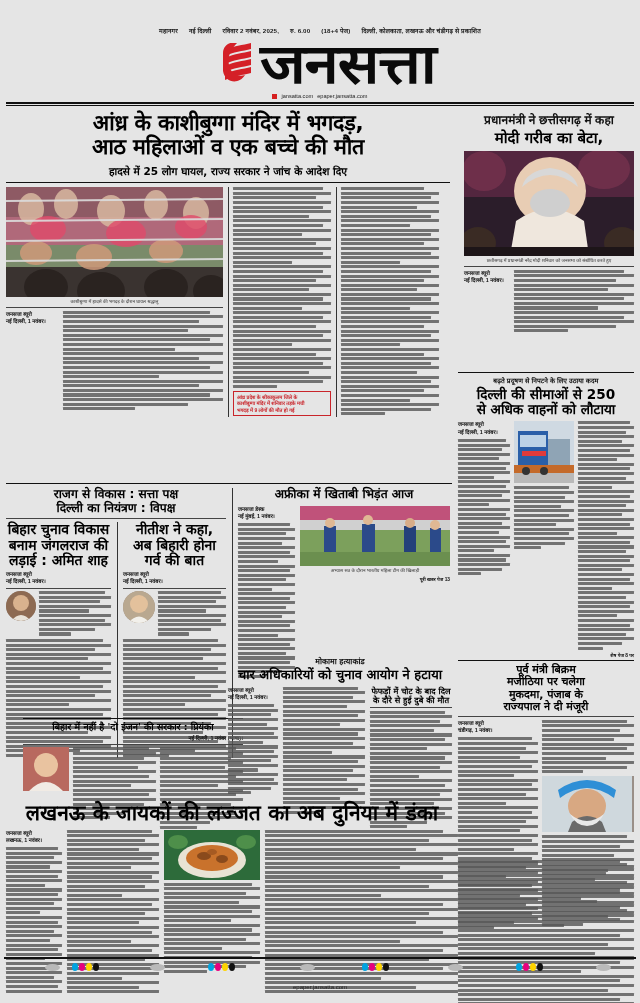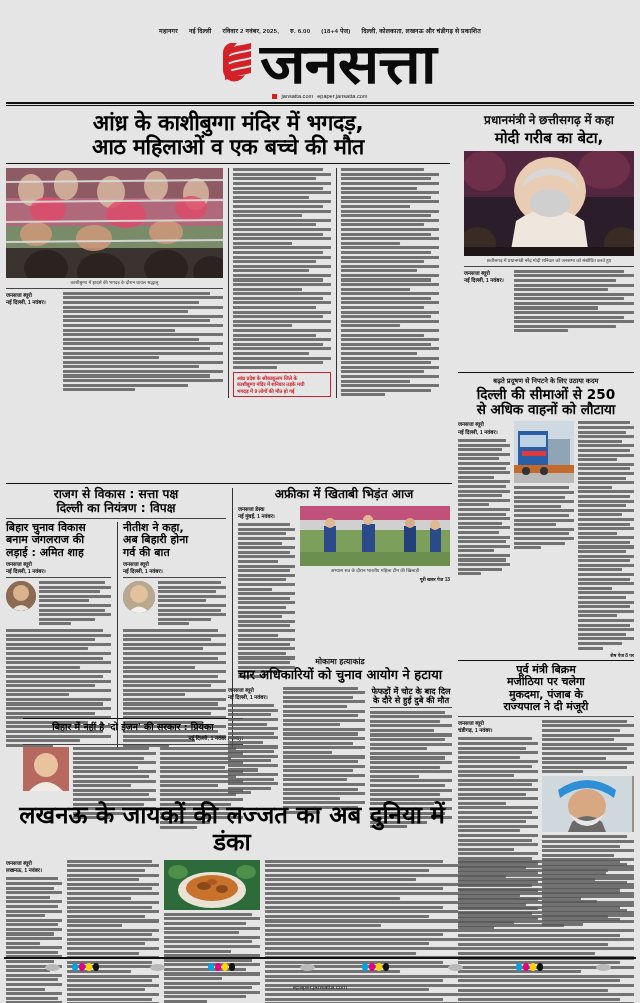--- a/index.html
+++ b/index.html
@@ -88,25 +88,25 @@
   .banner { display: flex; align-items: stretch; height: 13px; margin-top: 4px; }
   .banner .side {
     flex: 1; background: #dcdcdc; color: #111; font-size: 6.4px; font-weight: 700;
     display: flex; align-items: center; padding: 0 5px;
   }
   .banner .side.r { justify-content: flex-end; }
   .banner .mid {
     background: #1a5fa8; color: #fff; font-size: 7.4px; font-weight: 700;
     display: flex; align-items: center; padding: 0 14px; letter-spacing: .4px;
   }
-  .lucknow-hl { font-size: 24px; text-align: center; margin-top: 4px; }
+  .lucknow-hl { font-size: 21px; text-align: center; margin-top: 4px; }
 
   
   .hl-md { font-size: 12.2px; text-align: center; }
-  .hl-xs { font-size: 11px; }
+  .hl-xs { font-size: 14px; text-align: center; }
 
   
   .regbar { position: absolute; left: 0; right: 0; bottom: 0; height: 46px; }
   .regline { height: 1.6px; background: #111; margin: 0 4px; }
   .regmarks { position: relative; height: 14px; margin-top: 2px; }
   .oval { position: absolute; width: 15px; height: 7px; border-radius: 50%; background: #b9b9b9; top: 3px; }
   .cmyk { position: absolute; top: 2px; display: flex; gap: 1px; }
   .cmyk b { width: 6px; height: 8px; border-radius: 50%; display: block; }
   .footsite { text-align: center; font-size: 6px; color: #222; margin-top: 9px; }
   .circ-thumb { border-radius: 50%; overflow: hidden; }
@@ -151,20 +151,21 @@
     <div class="rule-thick"></div>
     <div class="rule-thin"></div>
   </div>
 
   <div class="content lead">
     <div class="lead-top">
 
       <div class="lead-left">
         <div class="hl lead-hl">आंध्र के काशीबुग्गा मंदिर में भगदड़,</div>
         <div class="hl lead-hl">आठ महिलाओं व एक बच्चे की मौत</div>
+        <div class="lead-sub">हादसे में 25 लोग घायल, राज्य सरकार ने जांच के आदेश दिए</div>
         <div class="hr" style="margin-top:4px"></div>
 
         <div class="row" style="gap:5px; margin-top:4px;">
 
           <div style="width:217px">
             <div class="photo" style="height:110px">
               <svg width="217" height="110" viewBox="0 0 217 110" preserveAspectRatio="none">
                 <rect width="217" height="110" fill="#6d5f5a"></rect>
                 <rect x="0" y="0" width="217" height="36" fill="#8e5a64"></rect>
                 <rect x="0" y="30" width="217" height="30" fill="#b0697a"></rect>

